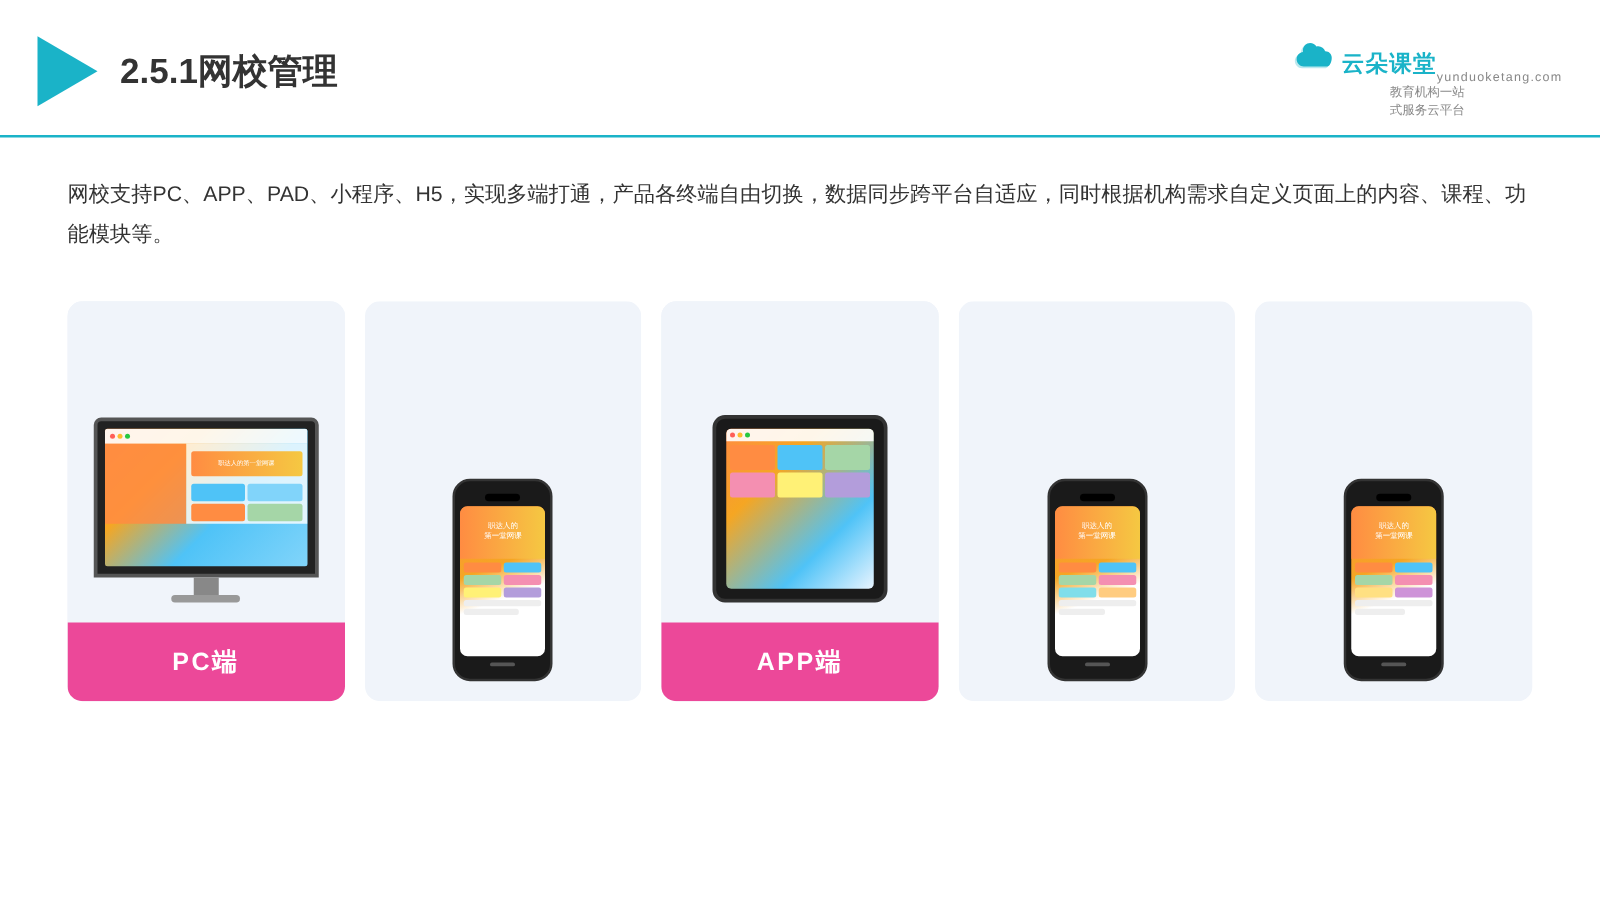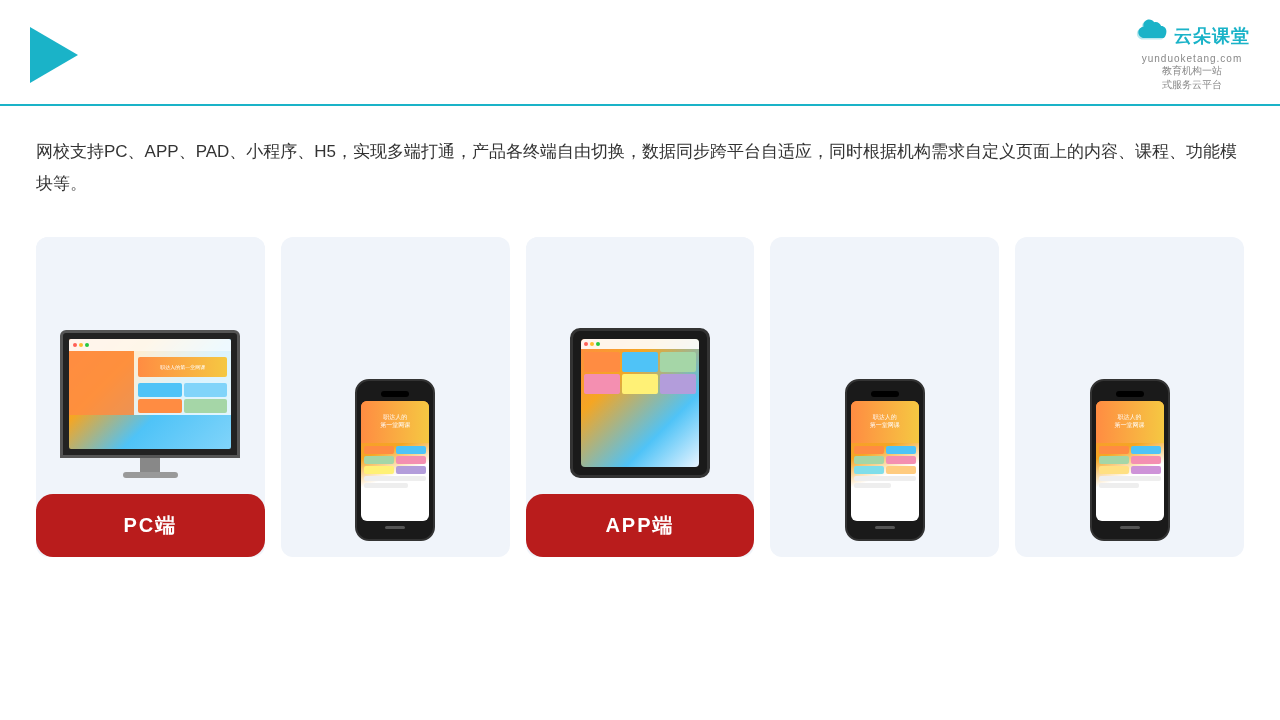--- a/index.html
+++ b/index.html
@@ -37,22 +37,23 @@
       font-weight: bold;
       color: #333;
     }
     .header-right {
       display: flex;
       flex-direction: column;
       align-items: center;
     }
     .brand-logo {
       display: flex;
-      flex-direction: column;
-      align-items: center;
+      flex-direction: row;
+      align-items: flex-end;
+      margin-top: 15px;
     }
     .brand-logo-icon {
       display: flex;
       align-items: center;
       gap: 4px;
     }
     .cloud-icon {
       font-size: 28px;
       color: #1ab3c8;
     }
@@ -69,21 +70,21 @@
     }
     .brand-tagline {
       font-size: 10px;
       color: #888;
       text-align: right;
       line-height: 1.4;
     }
 
     
     .main {
-      padding: 30px 36px;
+      padding: 30px 54px;
     }
     .description {
       font-size: 17px;
       color: #333;
       line-height: 1.9;
       margin-bottom: 36px;
     }
 
     
     .cards-container {
@@ -109,28 +110,27 @@
       display: flex;
       justify-content: center;
       align-items: flex-end;
       padding: 22px 10px 16px 10px;
       flex: 1;
       background: #f0f4fa;
     }
 
     .card-label {
       width: 100%;
-      background: #b91c1c;
+      background: #ec4899;
       color: #fff;
       text-align: center;
       font-size: 20px;
       font-weight: bold;
       padding: 18px 0;
       letter-spacing: 2px;
-      border-radius: 17px;
     }
 
     
     
     .pc-monitor {
       display: flex;
       flex-direction: column;
       align-items: center;
     }
     .monitor-screen-wrapper {
@@ -281,20 +281,23 @@
       width: 36px;
       height: 28px;
     }
   </style>
 </head>
 <body>
 
 <div class="header">
   <div class="header-left">
     <div class="logo-triangle"></div>
+    <div class="page-title">
+      <span>2.5.1</span><span>网校管理</span>
+    </div>
   </div>
   <div class="header-right">
     <div class="brand-logo">
       <div class="brand-logo-icon">
         <span class="cloud-icon">
           <svg class="cloud-svg" viewBox="0 0 50 35" fill="none" xmlns="http://www.w3.org/2000/svg">
             <path d="M38 28H12C7.6 28 4 24.4 4 20C4 15.9 7.1 12.5 11.1 12.1C11 11.4 11 10.7 11 10C11 5.6 14.6 2 19 2C21.9 2 24.5 3.5 26 5.8C26.6 5.6 27.3 5.5 28 5.5C31.6 5.5 34.6 7.9 35.7 11.2C35.8 11.2 35.9 11.2 36 11.2C39.9 11.2 43 14.4 43 18.3C43 23.5 40.5 28 38 28Z" fill="#1ab3c8" opacity="0.3"></path>
             <path d="M40 26H14C9.6 26 6 22.4 6 18C6 13.9 9.1 10.5 13.1 10.1C13 9.4 13 8.7 13 8C13 3.6 16.6 0 21 0C23.9 0 26.5 1.5 28 3.8C28.6 3.6 29.3 3.5 30 3.5C33.6 3.5 36.6 5.9 37.7 9.2C37.8 9.2 37.9 9.2 38 9.2C41.9 9.2 45 12.4 45 16.3C45 21.5 42.5 26 40 26Z" fill="#1ab3c8"></path>
           </svg>
         </span>

